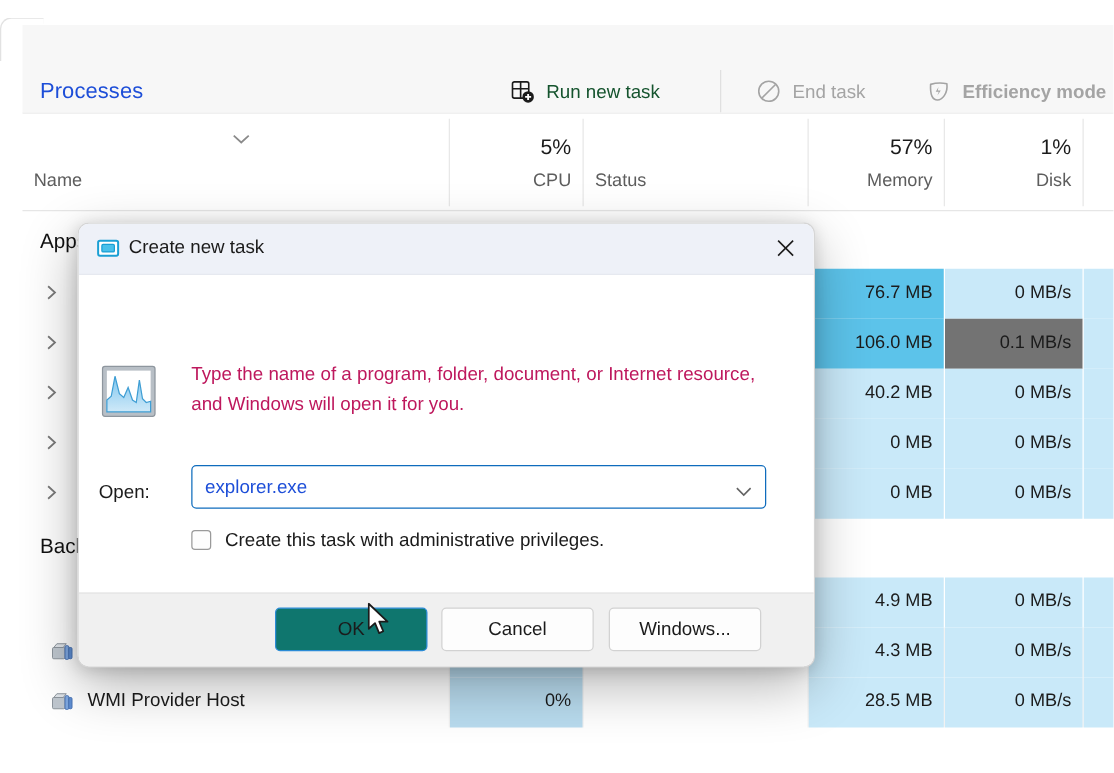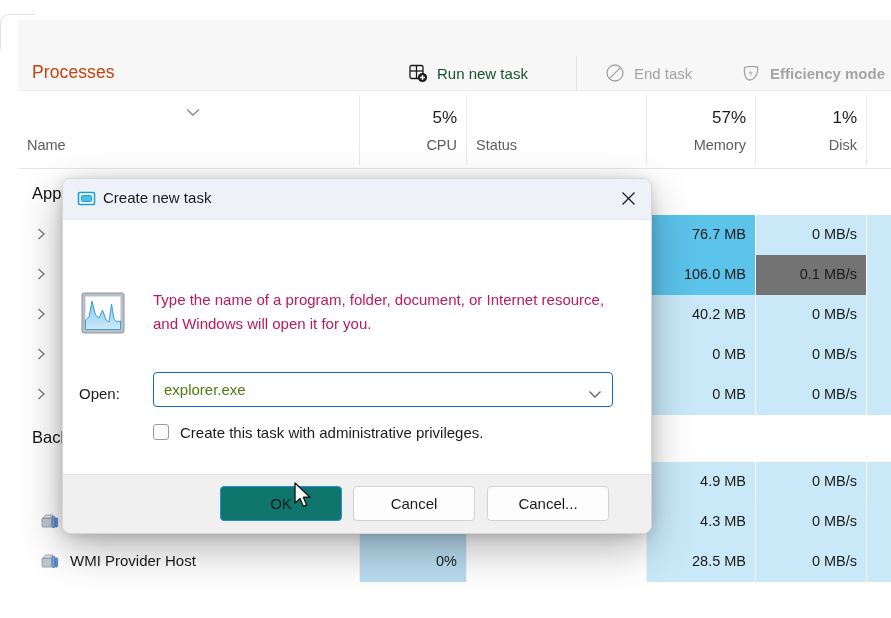--- a/index.html
+++ b/index.html
@@ -13,21 +13,21 @@
 
   
   .win-edge-left{position:absolute;left:0;top:0;width:18px;height:618px;background:#fff;z-index:0;}
   .win-corner{position:absolute;left:0;top:14px;width:34px;height:34px;
     border-top-left-radius:9px;border-top:1px solid #e2e2e2;border-left:1px solid #e2e2e2;
     background:transparent;z-index:7;pointer-events:none;}
 
   
   .toolbar{position:absolute;left:18px;top:20px;width:873px;height:70px;
     background:#f7f7f7;z-index:2;}
-  .page-title{position:absolute;left:14px;top:42px;font-size:17.5px;color:#c2410c;letter-spacing:.1px;}
+  .page-title{position:absolute;left:14px;top:42px;font-size:17.5px;color:#1d4ed8;letter-spacing:.1px;}
 
   .tb-btn{position:absolute;top:38px;display:flex;align-items:center;gap:9px;height:30px;
     font-size:15px;color:#14532d;white-space:nowrap;cursor:default;}
   .tb-btn.disabled{color:#a4a4a4;}
   .tb-sep{position:absolute;top:36px;width:1px;height:36px;background:#e0e0e0;}
 
   .ico{display:inline-block;line-height:0;}
   .ico svg{display:block;}
 
   
@@ -61,21 +61,21 @@
   .dlg-title{position:relative;height:40px;background:#eef1f8;border-bottom:1px solid #e6e9f0;}
   .dlg-title-ico{position:absolute;left:14px;top:10px;}
   .dlg-title-txt{position:absolute;left:40px;top:10px;font-size:15px;color:#1b1b1b;}
   .dlg-close{position:absolute;right:0;top:0;width:46px;height:39px;display:flex;align-items:center;justify-content:center;cursor:default;}
   .dlg-body{position:relative;height:254px;background:#ffffff;}
   .dlg-ico{position:absolute;left:18px;top:72px;}
   .dlg-desc{position:absolute;left:90px;top:68px;width:470px;font-size:15px;line-height:24px;color:#be185d;}
   .dlg-open-lbl{position:absolute;left:16px;top:165px;font-size:15px;color:#1b1b1b;}
   .combo{position:absolute;left:90px;top:152px;width:460px;height:35px;box-sizing:border-box;
     border:1px solid #0f6cbd;border-radius:4px;background:#fff;}
-  .combo .val{position:absolute;left:10px;top:8px;font-size:15px;color:#4d7c0f;}
+  .combo .val{position:absolute;left:10px;top:8px;font-size:15px;color:#1d4ed8;}
   .combo .chevron{position:absolute;right:10px;top:12px;color:#636363;}
   .cbrow{position:absolute;left:90px;top:204px;display:flex;gap:11px;}
   .cbbox{width:16px;height:16px;box-sizing:border-box;border:1px solid #9a9a9a;border-radius:3px;background:#fdfdfd;}
   .cblbl{font-size:15px;color:#1b1b1b;}
   .dlg-foot{position:relative;height:59px;background:#f0f0f0;border-top:1px solid #e4e4e4;}
   .dbtn{position:absolute;top:11px;height:35px;box-sizing:border-box;border-radius:4px;
     display:flex;align-items:center;justify-content:center;font-size:15px;color:#1b1b1b;cursor:default;
     background:#fdfdfd;border:1px solid #d2d2d2;}
   .dbtn.primary{background:#0f766e;border:1px solid #2b8bd6;}
   .cursor{position:absolute;left:294px;top:482px;z-index:11;pointer-events:none;}
@@ -360,21 +360,21 @@
 
       <div class="cbrow">
         <span class="cbbox"></span>
         <span class="cblbl">Create this task with administrative privileges.</span>
       </div>
     </div>
 
     <div class="dlg-foot">
       <div class="dbtn primary" style="left:157px;width:122px;">OK</div>
       <div class="dbtn" style="left:290px;width:122px;">Cancel</div>
-      <div class="dbtn" style="left:424px;width:122px;">Cancel...</div>
+      <div class="dbtn" style="left:424px;width:122px;">Windows...</div>
     </div>
   </div>
 
   <div class="cursor">
     <svg width="22" height="30" viewBox="0 0 22 30">
       <path d="M1,1 L1,21 L6,16.5 L9.3,24.5 L12.6,23 L9.4,15.3 L16,15.3 Z" fill="#ffffff" stroke="#1b1b1b" stroke-width="1.4" stroke-linejoin="round"></path>
     </svg>
   </div>
 
   <div class="win-corner"></div>

